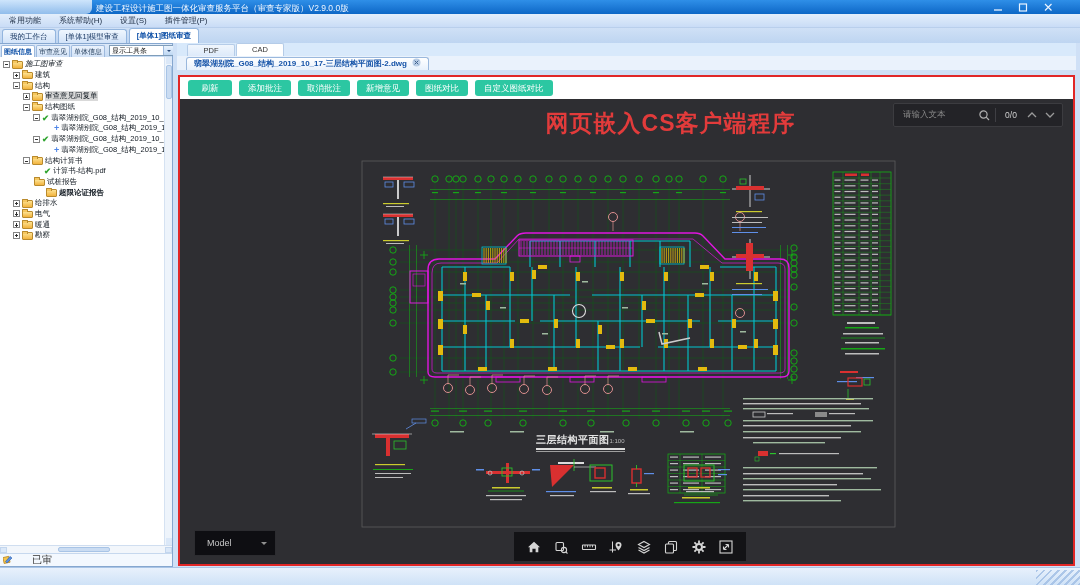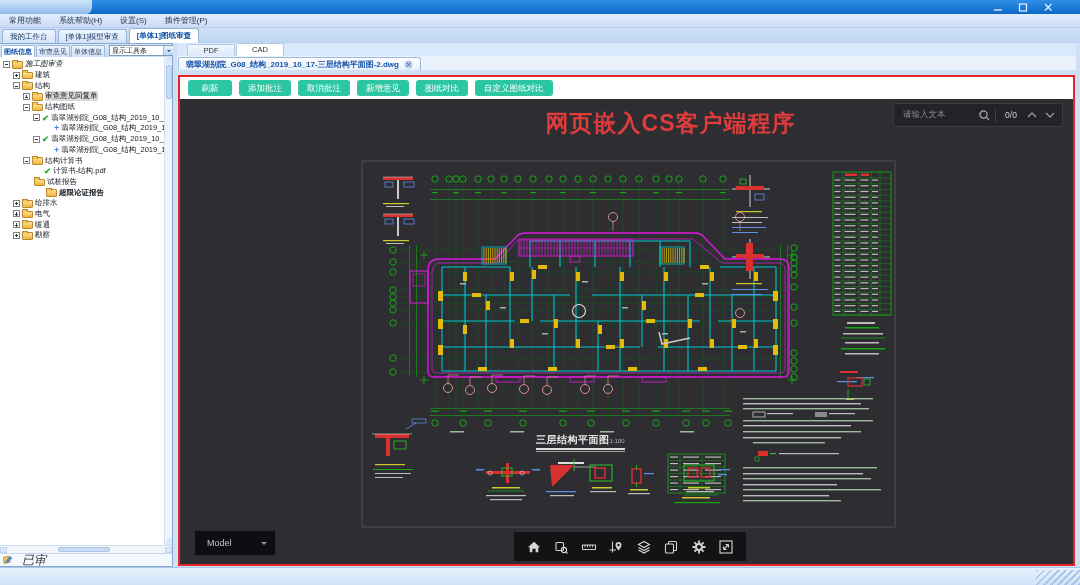--- a/index.html
+++ b/index.html
@@ -40,30 +40,30 @@
   .tplus { color:#4f86e8; font-size:9px; font-weight:bold; margin-right:2px; flex:none; line-height:8px; }
   .tlabel { font-size:7.5px; color:#101820; }
   .tlabel.sel { background:#d9d9d9;text-align:right; }
   #vscroll { position:absolute; right:0; top:0; width:8px; height:100%; background:#eef4fb; border-left:1px solid #d5e2f2; }
   #vscroll .thumb { position:absolute; left:1px; top:8px; width:6px; height:34px; background:#cadcf2; border:1px solid #a8c4e6; border-radius:2px; }
   #vscroll .ar { position:absolute; left:1px; width:6px; height:7px; background:#dbe8f8; }
   #hscroll { height:8px; flex:none; background:#f2f6fb; border-top:1px solid #d0def0; position:relative; }
   #hscroll .thumb { position:absolute; left:58px; top:1px; width:52px; height:5px; background:#cadcf2; border:1px solid #a8c4e6; border-radius:2px; }
   #hscroll .ar { position:absolute; top:1px; width:7px; height:6px; background:#dbe8f8; border:1px solid #c3d6ee; }
   #panelstatus { height:13px; flex:none; background:#f3f8fe; border-top:1px solid #c6d8ee; display:flex; align-items:center; padding-left:3px; }
-  #panelstatus .txt { font-size:12px; color:#333; margin-left:9px;font-style:italic; }
+  #panelstatus .txt { font-size:10px; color:#333; margin-left:19px; }
 
   #splitter { left:173px; top:43px; width:4px; height:524px; background:#cfe0f6; }
 
   #rightarea { left:177px; top:43px; width:899px; height:524px; }
   #doctabs { left:0; top:0; width:899px; height:13px; background:#d8e9fb; display:flex; align-items:flex-end; padding-left:10px; }
   .dtab { width:48px; height:12px; line-height:11px; text-align:center; font-size:7.5px; color:#333; background:linear-gradient(#f0f6fd,#ddeafa); border:1px solid #b5cce8; border-bottom:none; border-radius:2px 2px 0 0; margin-right:1px; }
   .dtab.active { background:#fff; height:13px; }
   #filetabrow { left:0; top:13px; width:899px; height:14px; background:#eaf2fc; }
-  #filetab { position:absolute; left:1px; top:1px; height:13px; padding:0 7px; background:linear-gradient(#ffffff,#e8f1fc); border:1px solid #9ab8dd; border-bottom:none; border-radius:3px 3px 0 0; display:flex; align-items:center; }
+  #filetab { position:absolute; left:9px; top:1px; height:13px; padding:0 7px; background:linear-gradient(#ffffff,#e8f1fc); border:1px solid #9ab8dd; border-bottom:none; border-radius:3px 3px 0 0; display:flex; }
   #filetab .ftext { font-size:8px; font-weight:bold; color:#1553a8; white-space:nowrap; }
   #filetab svg { margin-left:5px; }
 
   #redbox { left:1px; top:32px; width:897px; height:491px; border:2px solid #e12727; background:#fff; }
   #cadtoolbar { height:22px; display:flex; align-items:center; padding-left:8px; background:#fff; }
   .tealbtn { height:16px; line-height:16px; min-width:44px; padding:0 9px; margin-right:7px; background:#2cc7a2; color:#fff; font-size:8.5px; border-radius:3px; text-align:center; white-space:nowrap; flex:none; }
   #darkarea { position:relative; width:893px; height:465px; background:#2e2e32; overflow:hidden; }
   #overlaytext { position:absolute; left:44px; top:9px; width:100%; text-align:center; font-size:23px; font-weight:bold; color:#e23b3b; letter-spacing:1px; }
   #searchbar { position:absolute; right:10px; top:4px; width:170px; height:24px; background:#232327; border:1px solid #3c3c40; border-radius:2px; display:flex; align-items:center; }
   #searchbar .ph { flex:1; font-size:8.5px; color:#8a8a8a; padding-left:9px; }
@@ -82,20 +82,21 @@
   #iconbar .ic { width:16px; height:16px; }
 
   #statusbar { left:0; top:567px; width:1080px; height:18px; background:linear-gradient(#e8f1fc,#cfe2f7); border-top:1px solid #aac5e6; }
   #statusbar .grip { position:absolute; right:0; top:2px; width:44px; height:15px; background:repeating-linear-gradient(135deg,#9fbde4 0 2px,transparent 2px 5px); opacity:.8; }
 </style>
 </head>
 <body>
 
 <div id="titlebar" class="abs">
   <div class="logo abs"></div>
+  <div class="wtitle abs">建设工程设计施工图一体化审查服务平台（审查专家版）V2.9.0.0版</div>
   <div class="winbtn abs" style="right:74px">
       <svg width="16" height="9">
         <line x1="4" y1="7" x2="12" y2="7" stroke="#eaf3ff" stroke-width="1.3"></line>
       </svg>
     </div>
   <div class="winbtn abs" style="right:49px">
       <svg width="16" height="9">
         <rect x="4.5" y="1" width="7" height="7" fill="none" stroke="#eaf3ff" stroke-width="1.2"></rect>
       </svg>
     </div>

